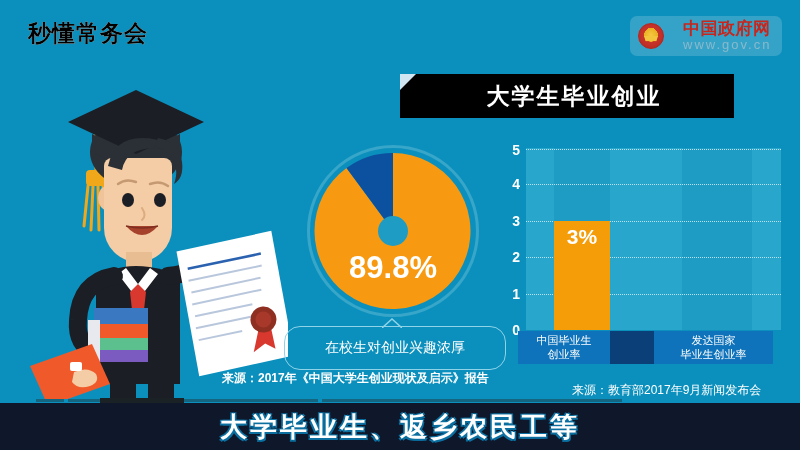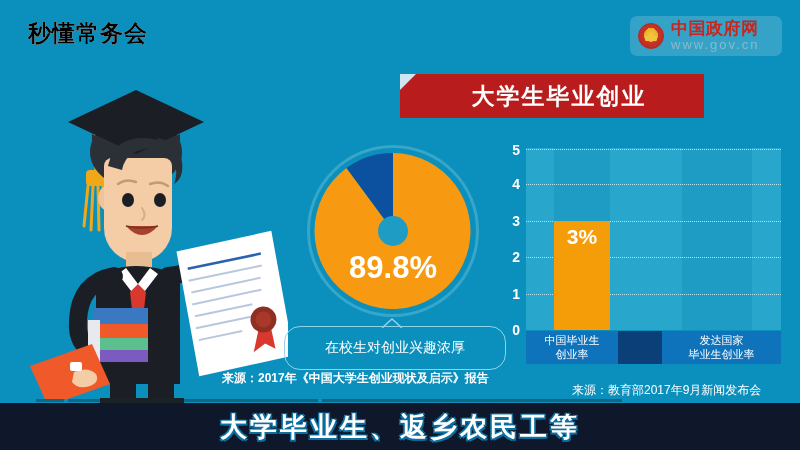--- a/index.html
+++ b/index.html
@@ -58,43 +58,43 @@
     position: absolute;
     left: 50%;
     top: 50%;
     width: 14px;
     height: 9px;
     transform: translate(-50%, -40%);
     background: #f2c53d;
     clip-path: polygon(0% 40%, 100% 40%, 88% 100%, 12% 100%);
   }
   .gov-words {
-    margin-left: 7px;
+    margin-left: 19px;
     line-height: 1.05;
   }
   #gov-name {
     font-size: 17px;
     font-weight: bold;
     color: #c8251c;
     letter-spacing: 0.5px;
   }
   #gov-url {
     font-size: 13px;
     color: #8ab9cc;
     letter-spacing: 2px;
   }
 
   
   #banner {
     position: absolute;
     left: 400px;
     top: 74px;
-    width: 304px;
+    width: 334px;
     height: 44px;
-    background: #b91c1c;
+    background: #000000;
   }
   #banner-fold {
     position: absolute;
     left: 0;
     top: 0;
     width: 16px;
     height: 16px;
     background: #cfe6f2;
     clip-path: polygon(0 0, 100% 0, 0 100%);
   }
@@ -243,21 +243,21 @@
     padding-top: 4px;
     box-sizing: border-box;
   }
   .bar-label {
     font-size: 21px;
     font-weight: bold;
     color: #ffffff;
   }
   #cat-row {
     position: absolute;
-    left: 26px;
+    left: 18px;
     top: 183px;
     width: 255px;
     height: 33px;
     display: flex;
   }
   .cat-cell {
     display: flex;
     flex-direction: column;
     align-items: center;
     justify-content: center;

